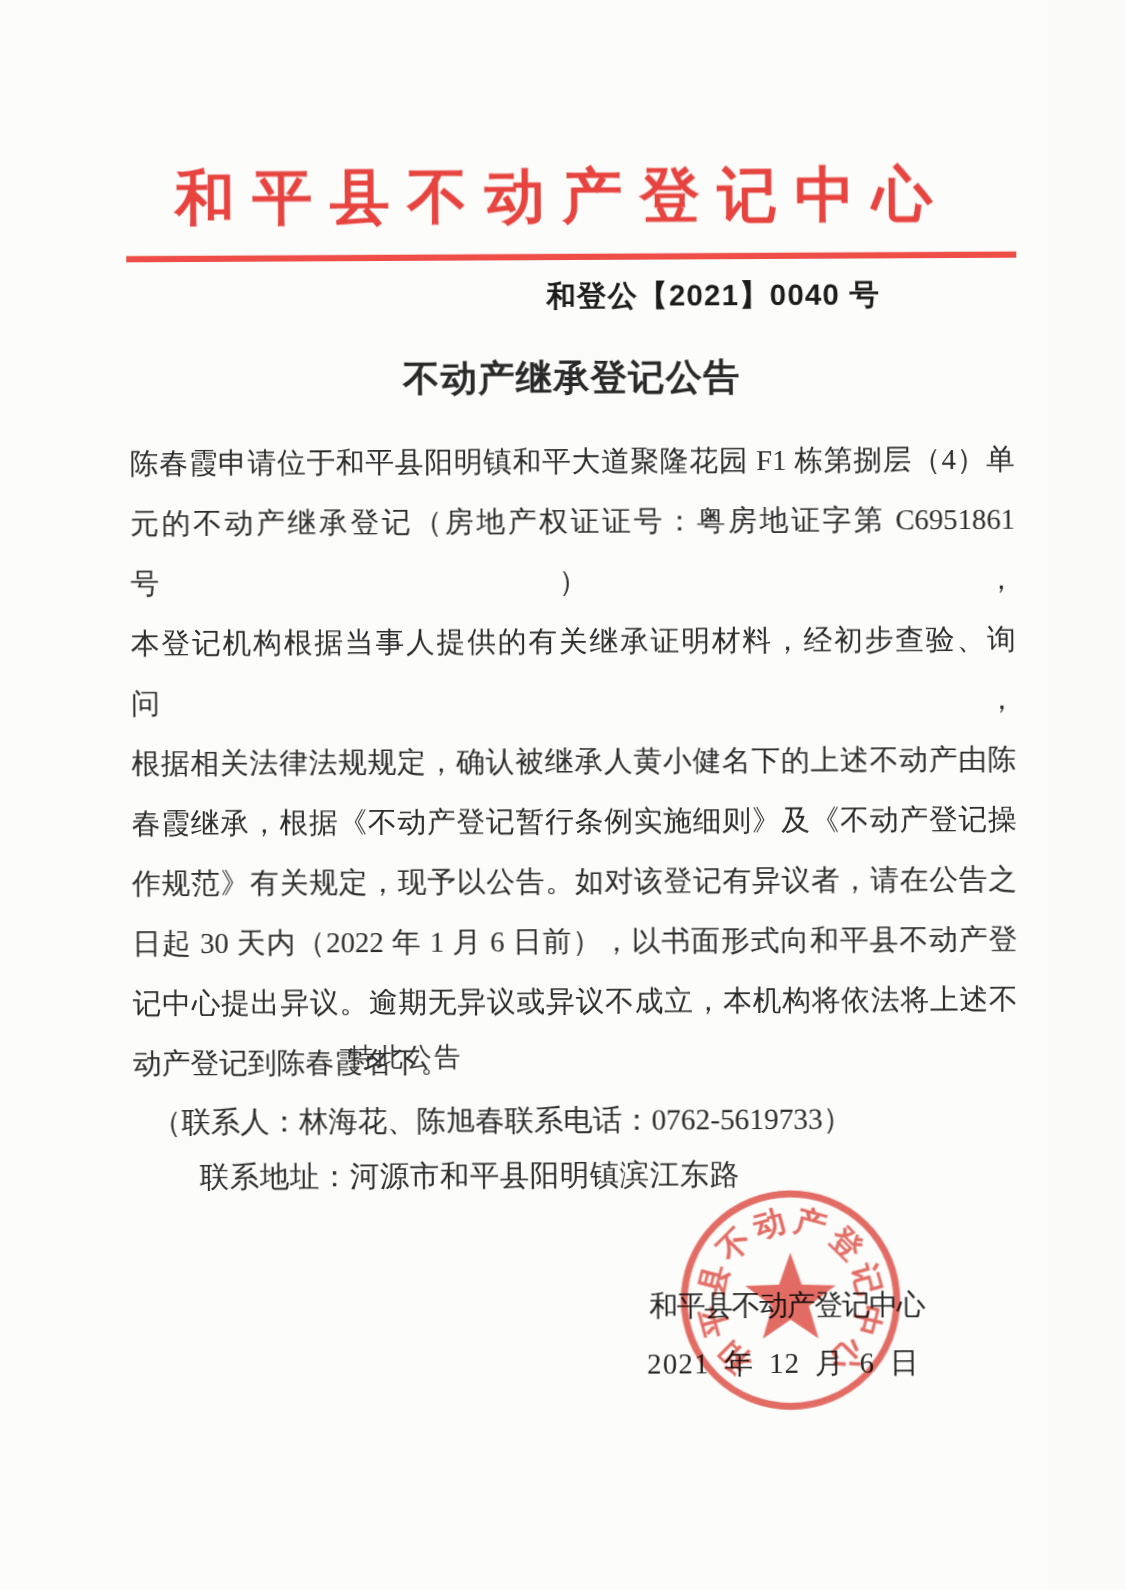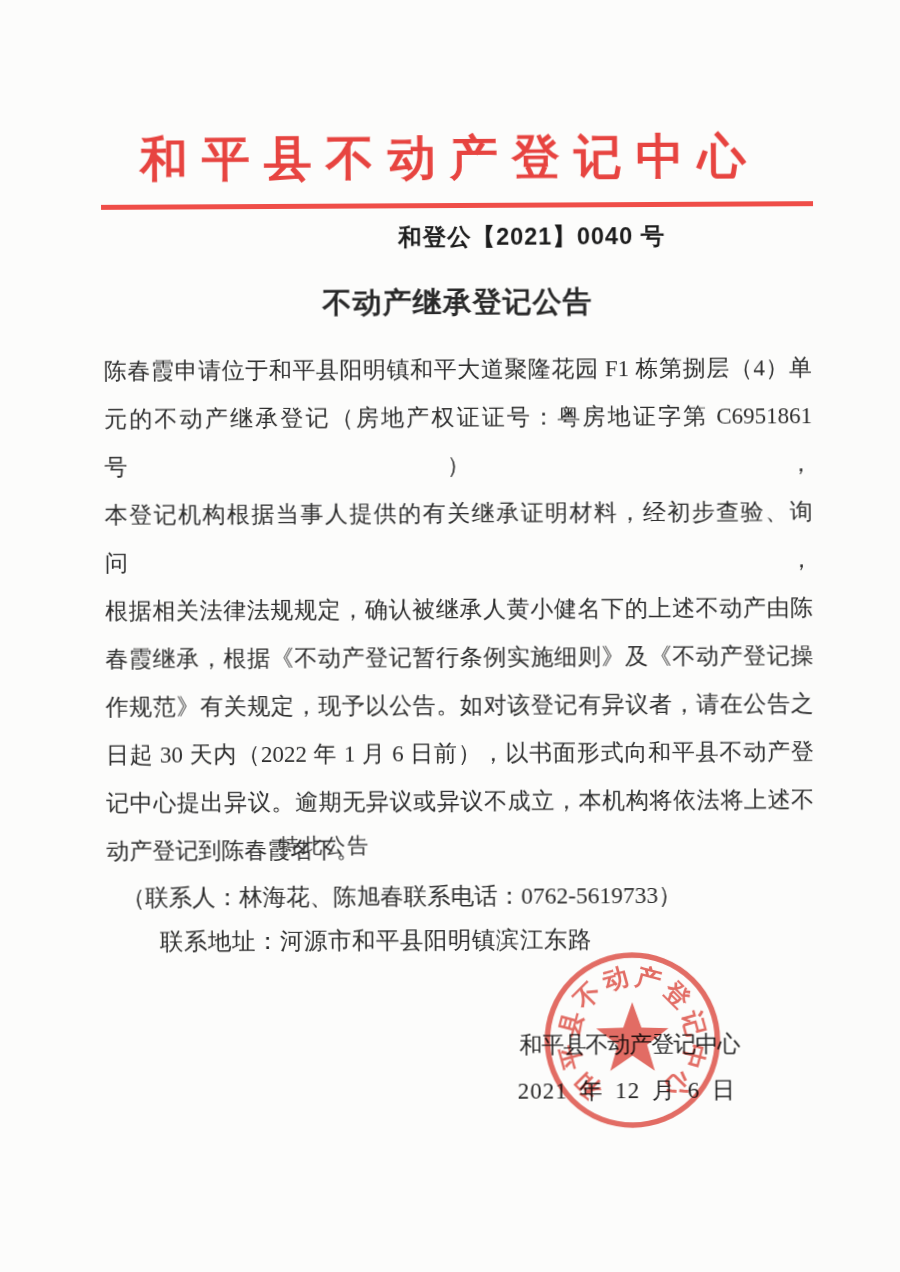--- a/index.html
+++ b/index.html
@@ -7,20 +7,21 @@
     width: 900px; height: 1272px;
     background: #fbfbfa;
     overflow: hidden;
     font-family: "Liberation Serif", "DejaVu Serif", serif;
     color: #2d2d2d;
   }
   .sheet {
     position: relative;
     width: 800px; height: 1272px;
     background: #fcfcfb;
+    padding-left: 39px;
   }
   .tilt {
     position: absolute; inset: 0;
     transform: rotate(-0.3deg);
     transform-origin: 460px 200px;
   }
   .org-name {
     position: absolute;
     top: 130px; left: 0; width: 900px;
     text-align: center;

